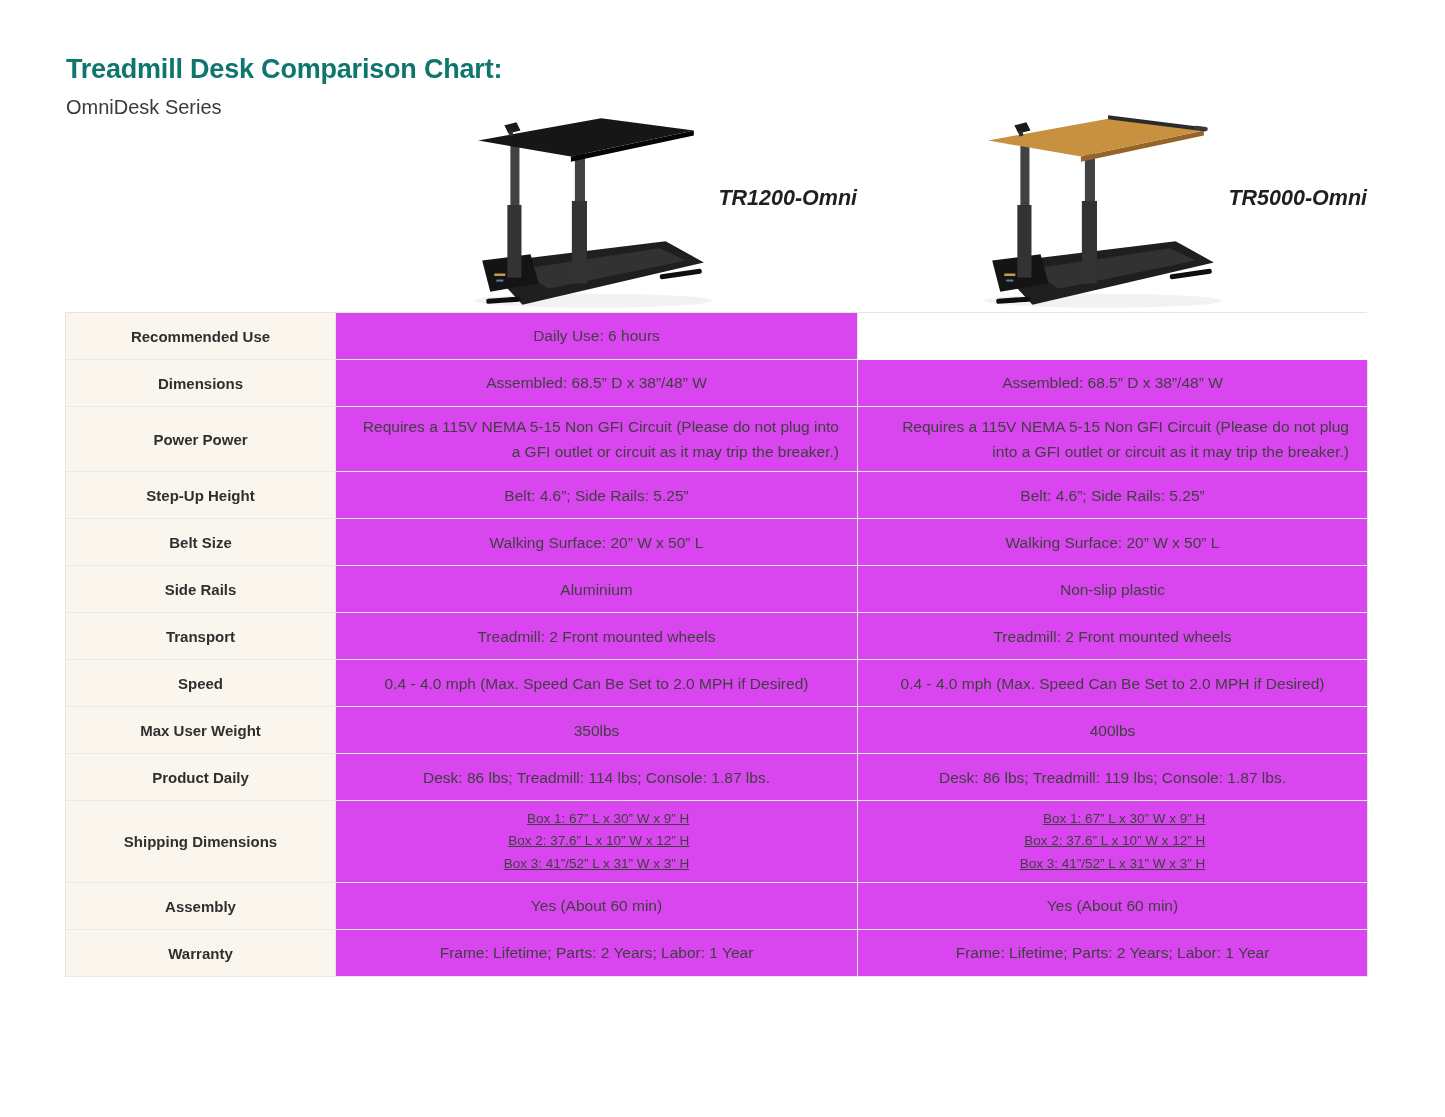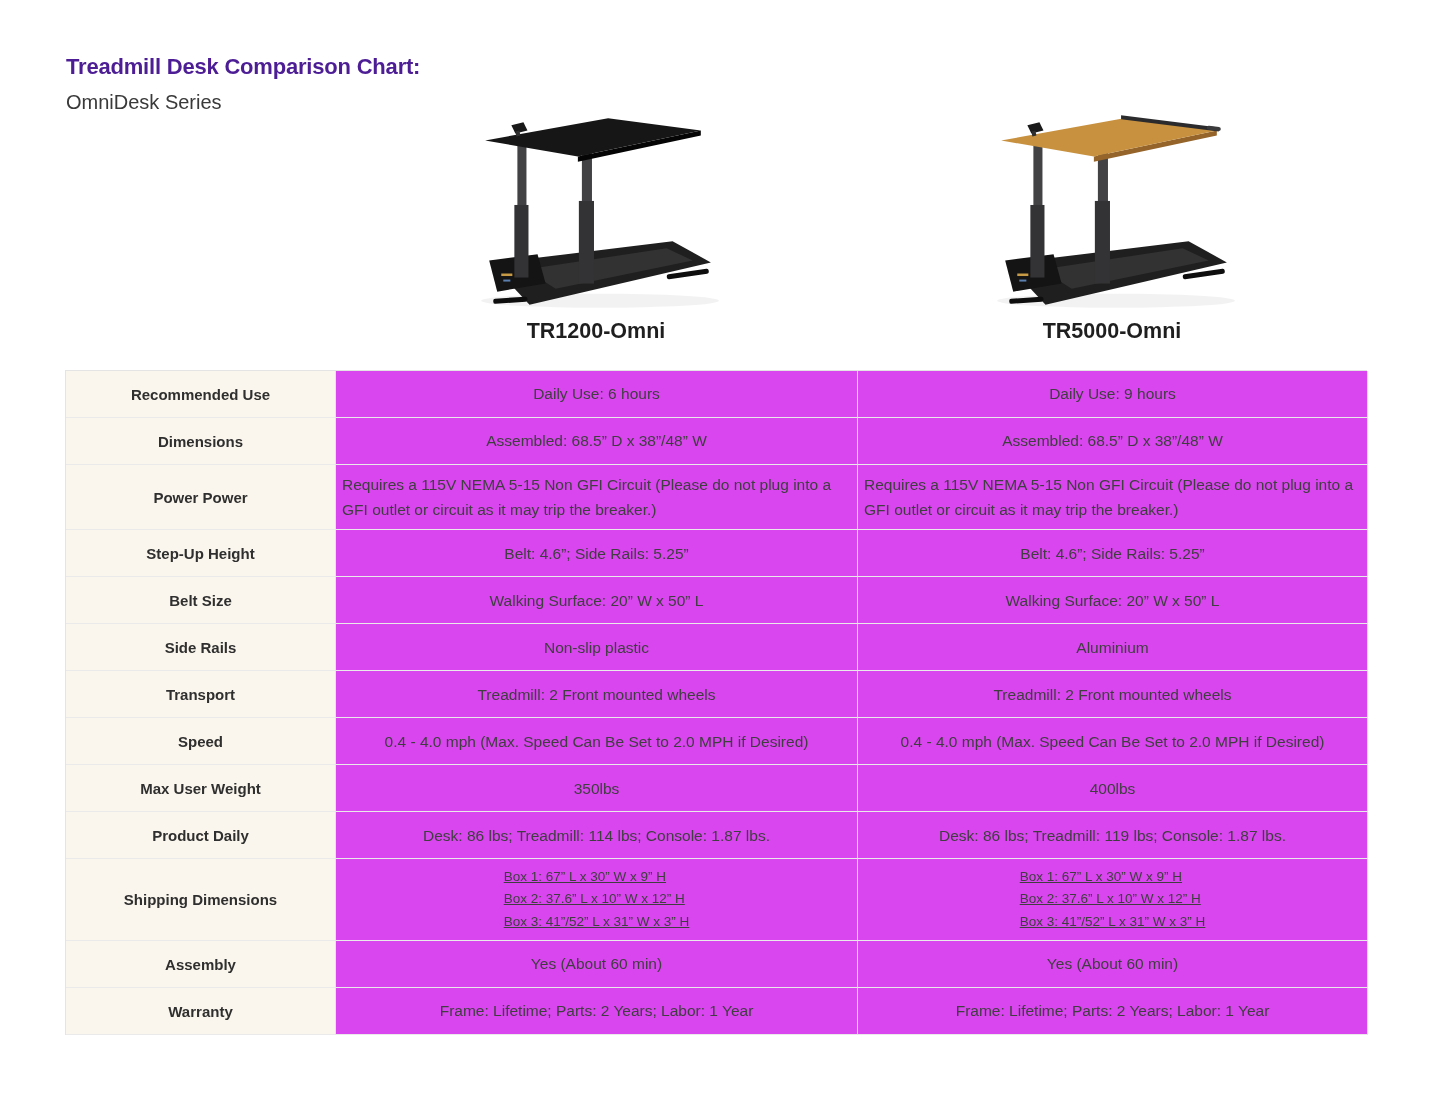--- a/index.html
+++ b/index.html
@@ -8,53 +8,53 @@
     width: 1445px; height: 1117px;
     background: #ffffff;
     font-family: "Liberation Sans", "DejaVu Sans", sans-serif;
     color: #333;
     position: relative;
     overflow: hidden;
   }
   .title-block { position: absolute; top: 54px; left: 66px; }
   .page-title {
     margin: 0;
-    font-size: 22px;
+    font-size: 27px;
     font-weight: 700;
-    color: #4c1d95;
+    color: #0f766e;
     letter-spacing: -0.2px;
   }
   .page-subtitle {
     margin: 11px 0 0 0;
     font-size: 20px;
     font-weight: 400;
     color: #3a3a3a;
   }
   .content { position: absolute; top: 104px; left: 65px; width: 1302px; }
   .products-row {
     display: grid;
     grid-template-columns: 270px 522px 510px;
     align-items: end;
   }
-  .product-cell { display: flex; flex-direction: column; align-items: center; justify-content: flex-end; }
+  .product-cell { display: flex; flex-direction: row; align-items: center; justify-content: flex-end; font-style: italic; }
   .product-img { width: 258px; height: 208px; display: block; }
   .product-name {
     font-size: 21.5px;
     font-weight: 700;
     color: #1f1f1f;
     margin: 7px 0 26px 0;
     text-align: center;
   }
   .spec-table { border-top: 1px solid #e4e4e4; border-left: 1px solid #e4e4e4; width: 1302px; }
   .tr { display: grid; grid-template-columns: 270px 522px 510px; }
   .th, .td {
     display: flex; align-items: center; justify-content: center;
-    text-align: left;
+    text-align: right;
     min-height: 47px;
-    padding: 7px 6px;
+    padding: 7px 18px;
     border-right: 1px solid #e4e4e4;
     border-bottom: 1px solid #eaeaea;
   }
   .th {
     background: #faf6ed;
     font-weight: 700;
     font-size: 15px;
     color: #2f2f2f;
   }
   .td {
@@ -133,21 +133,20 @@
       </svg>
       <div class="product-name">TR5000-Omni</div>
     </div>
   </div>
 
   <div class="spec-table">
 
     <div class="tr">
       <div class="th">Recommended Use</div>
       <div class="td">Daily Use: 6 hours</div>
-      <div class="td">Daily Use: 9 hours</div>
     </div>
 
     <div class="tr">
       <div class="th">Dimensions</div>
       <div class="td">Assembled: 68.5” D x 38”/48” W</div>
       <div class="td">Assembled: 68.5” D x 38”/48” W</div>
     </div>
 
     <div class="tr">
       <div class="th">Power Power</div>
@@ -162,22 +161,22 @@
     </div>
 
     <div class="tr">
       <div class="th">Belt Size</div>
       <div class="td">Walking Surface: 20” W x 50” L</div>
       <div class="td">Walking Surface: 20” W x 50” L</div>
     </div>
 
     <div class="tr">
       <div class="th">Side Rails</div>
+      <div class="td">Aluminium</div>
       <div class="td">Non-slip plastic</div>
-      <div class="td">Aluminium</div>
     </div>
 
     <div class="tr">
       <div class="th">Transport</div>
       <div class="td">Treadmill: 2 Front mounted wheels</div>
       <div class="td">Treadmill: 2 Front mounted wheels</div>
     </div>
 
 
     <div class="tr">

